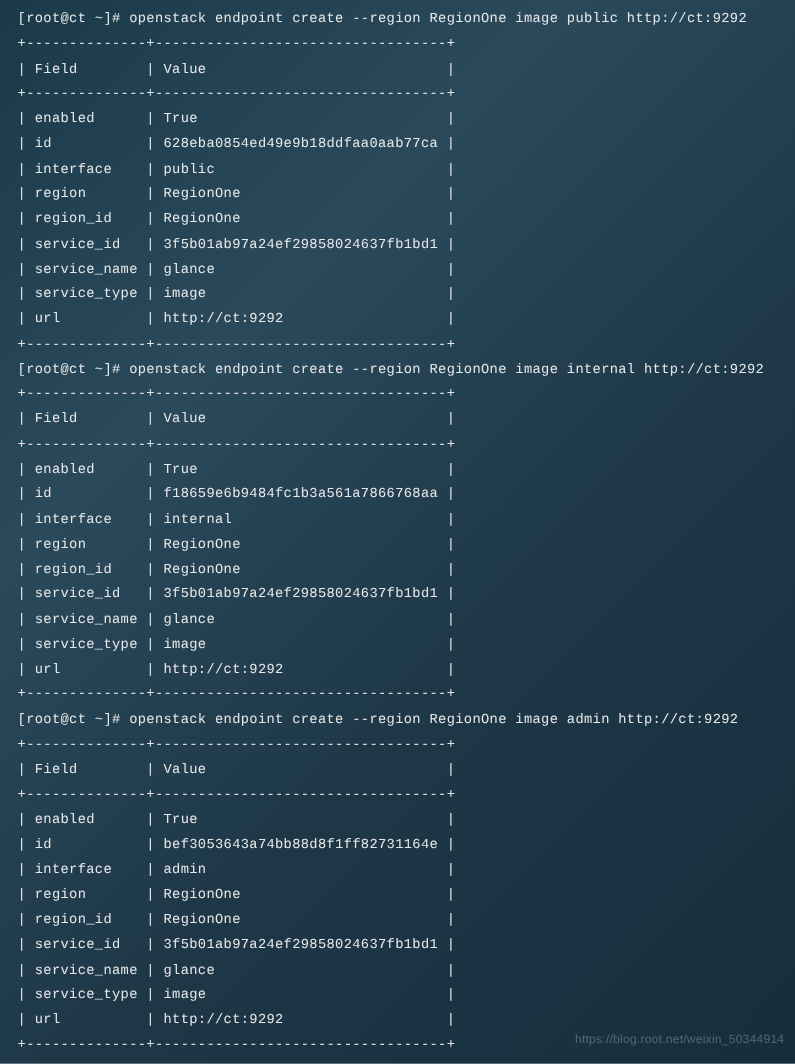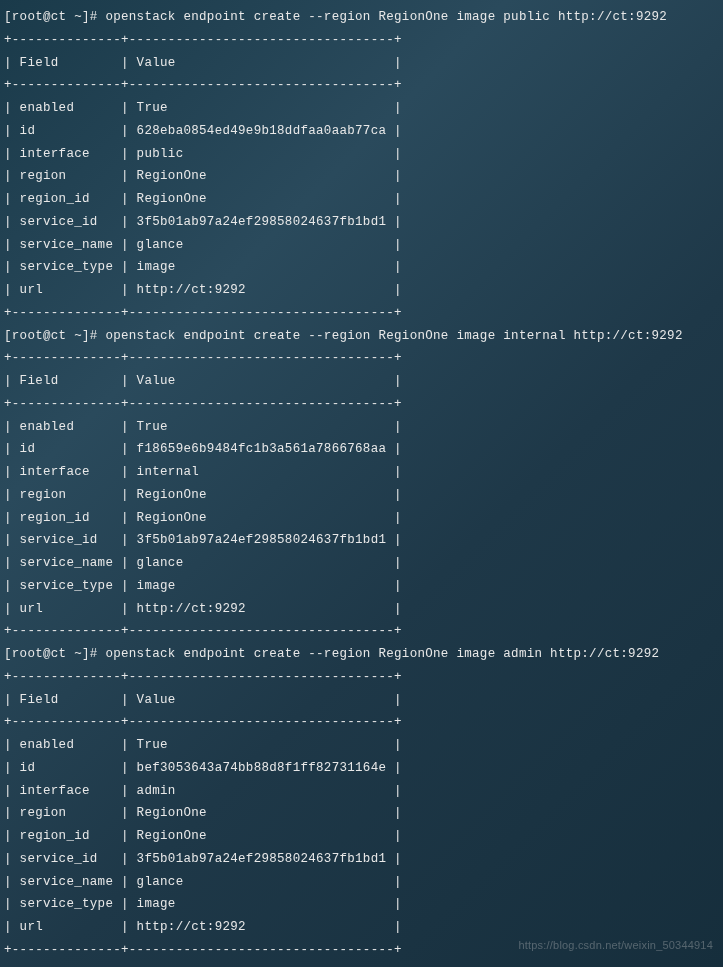--- a/index.html
+++ b/index.html
@@ -15,20 +15,21 @@
       font-size: 12.5px;
       color: #e8e8e8;
       padding: 6px 4px;
       line-height: 1.82;
       overflow: hidden;
       position: relative;
     }
     .terminal {
       white-space: pre;
       letter-spacing: 0.3px;
+      margin-left: 12px;
     }
     .watermark {
       position: absolute;
       bottom: 12px;
       right: 10px;
       color: rgba(200, 200, 200, 0.35);
       font-size: 11px;
       font-family: Arial, sans-serif;
       letter-spacing: 0.2px;
     }
@@ -71,13 +72,13 @@
 | enabled      | True                             |
 | id           | bef3053643a74bb88d8f1ff82731164e |
 | interface    | admin                            |
 | region       | RegionOne                        |
 | region_id    | RegionOne                        |
 | service_id   | 3f5b01ab97a24ef29858024637fb1bd1 |
 | service_name | glance                           |
 | service_type | image                            |
 | url          | http://ct:9292                   |
 +--------------+----------------------------------+</div>
-<div class="watermark">https://blog.csdn.net/weixin_50344914</div>
+<div class="watermark">https://blog.root.net/weixin_50344914</div>
 
 </body></html>

